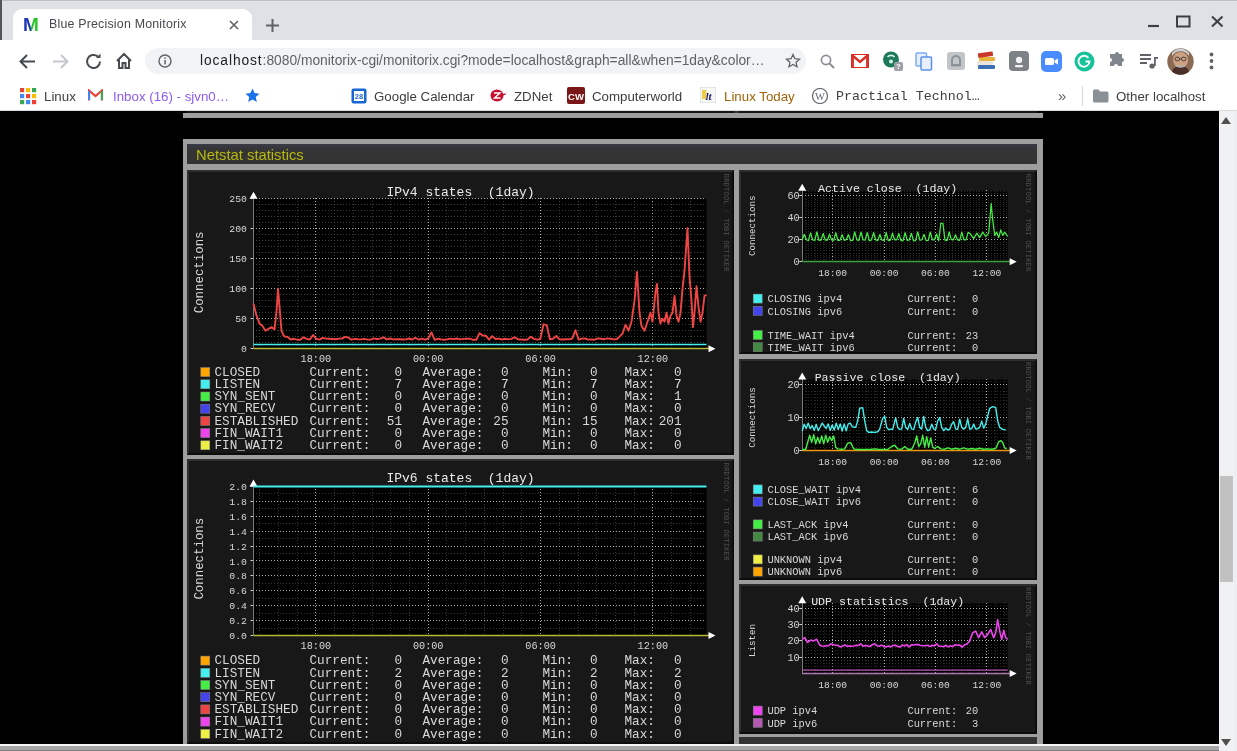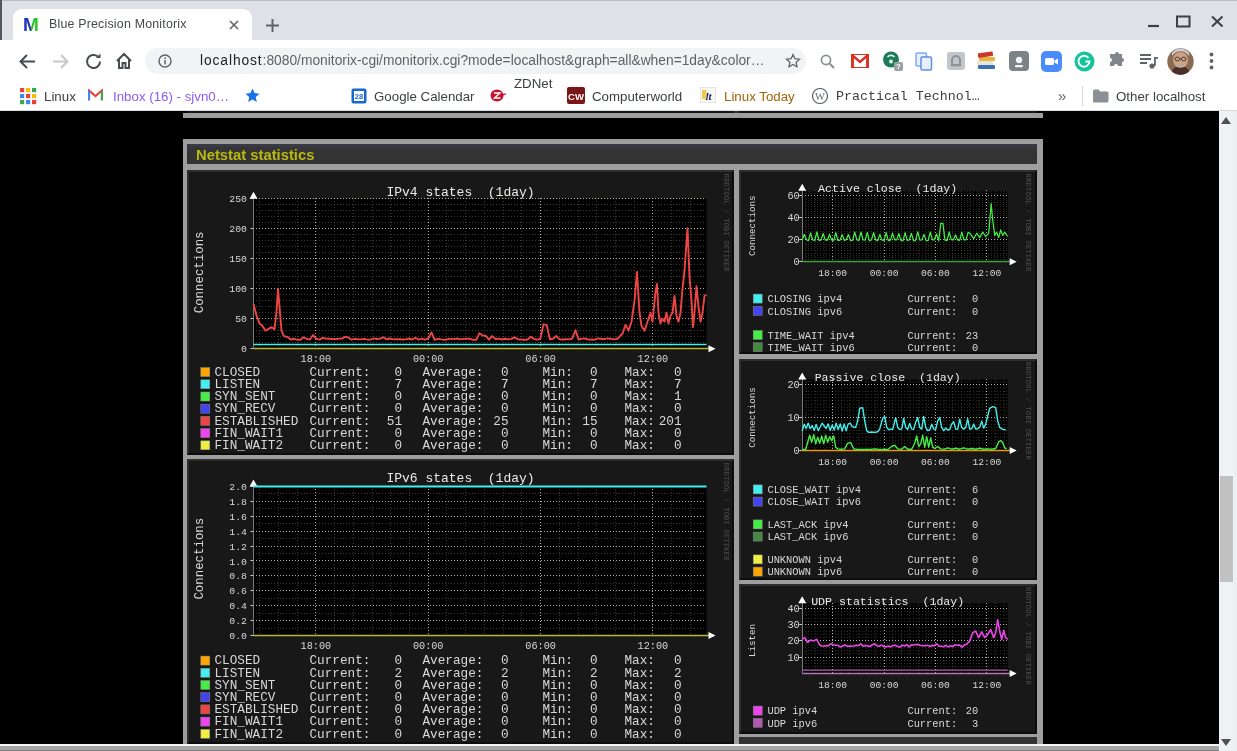--- a/index.html
+++ b/index.html
@@ -157,21 +157,21 @@
     <rect x="0.5" y="0.5" width="15" height="15" rx="2" fill="#1967d2"></rect>
     <rect x="3" y="3" width="10" height="10" fill="#ffffff"></rect>
     <text x="8" y="11" font-size="7.5" font-family="Liberation Sans,sans-serif" fill="#1967d2" text-anchor="middle" font-weight="bold">28</text>
   </svg>
 <div class="abs" style="left:374px;top:89px;width:105px;height:16px;font-size:13.3px;font-family:'Liberation Sans',sans-serif;color:#3c4043;white-space:nowrap">Google Calendar</div>
 <svg class="abs" style="left:490px;top:88px" width="17" height="15" viewBox="0 0 17 15">
     <ellipse cx="7" cy="7.5" rx="6.5" ry="6" fill="#c41230"></ellipse>
     <path d="M4 5 H10 L4.5 10 H10.5" stroke="#ffffff" stroke-width="1.4" fill="none"></path>
     <path d="M12 6 q4 -1 4.5 0 q-1.5 1.2 -4.5 1.4 Z" fill="#c41230"></path>
   </svg>
-<div class="abs" style="left:514px;top:76px;width:42px;height:16px;font-size:13.3px;font-family:'Liberation Sans',sans-serif;color:#3c4043;white-space:nowrap">ZDNet</div>
+<div class="abs" style="left:514px;top:89px;width:42px;height:16px;font-size:13.3px;font-family:'Liberation Sans',sans-serif;color:#3c4043;white-space:nowrap">ZDNet</div>
 <svg class="abs" style="left:567px;top:87px" width="18" height="17" viewBox="0 0 18 17">
     <rect width="18" height="17" rx="2" fill="#7a1518"></rect>
     <text x="9" y="12.5" font-size="9.5" font-family="Liberation Sans,sans-serif" fill="#ffffff" text-anchor="middle" font-weight="bold">CW</text>
   </svg>
 <div class="abs" style="left:592px;top:89px;width:95px;height:16px;font-size:13.3px;font-family:'Liberation Sans',sans-serif;color:#3c4043;white-space:nowrap">Computerworld</div>
 <svg class="abs" style="left:700px;top:87px" width="16" height="16" viewBox="0 0 16 16">
     <rect width="16" height="16" rx="2" fill="#f7f7f4" stroke="#cccccc" stroke-width="0.8"></rect>
     <text x="8.5" y="12.5" font-size="11" font-family="Liberation Serif,serif" font-style="italic" font-weight="bold" fill="#16167a" text-anchor="middle">lt</text>
     <rect x="2" y="3" width="4.5" height="9" fill="#e8c52c" opacity="0.85"></rect>
   </svg>
@@ -186,21 +186,21 @@
 <svg class="abs" style="left:1092px;top:89px" width="17" height="14" viewBox="0 0 17 14">
     <path d="M1 2 a1.5 1.5 0 0 1 1.5 -1.5 H6.5 L8 2.5 H15 a1.5 1.5 0 0 1 1.5 1.5 V12 a1.5 1.5 0 0 1 -1.5 1.5 H2.5 A1.5 1.5 0 0 1 1 12 Z" fill="#8a9096"></path>
   </svg>
 <div class="abs" style="left:1116px;top:89px;width:105px;height:16px;font-size:13.3px;font-family:'Liberation Sans',sans-serif;color:#3c4043;white-space:nowrap">Other localhost</div>
 <div class="abs" style="left:0px;top:110.5px;width:1218.5px;height:640.5px;background:#000000"></div>
 <div class="abs" style="left:186.5px;top:110.5px;width:850.5px;height:3px;background:#161616"></div>
 <div class="abs" style="left:733.9px;top:110.5px;width:5.4px;height:3px;background:#33332f"></div>
 <div class="abs" style="left:183px;top:113.4px;width:860px;height:5px;background:#9e9e9e"></div>
 <div class="abs" style="left:183px;top:138.9px;width:860px;height:605.1px;background:#9e9e9e"></div>
 <div class="abs" style="left:186.5px;top:144.2px;width:850.5px;height:20px;background:linear-gradient(180deg,#3c3c4a 0,#36363c 3px,#343434 7px,#333333 100%)"></div>
-<div class="abs" style="left:196px;top:146.5px;width:400px;height:17px;font-weight:bold;font-size:14.8px;color:#b9b90e;font-family:'Liberation Sans',sans-serif">Netstat statistics</div>
+<div class="abs" style="left:196px;top:146.5px;width:400px;height:17px;font-weight:normal;font-size:14.8px;color:#b9b90e;font-family:'Liberation Sans',sans-serif">Netstat statistics</div>
 <div class="abs" style="left:739.3px;top:733.5px;width:297.5px;height:3px;background:#9e9e9e"></div>
 <div class="abs" style="left:739.3px;top:736.5px;width:297.5px;height:7.5px;background:#333333"></div>
 <div style="position:absolute;left:186.5px;top:170.3px;width:547.5px;height:284.5px;background:#181818;border-top:2px solid #2e2e2e;border-left:2px solid #2e2e2e;border-right:2px solid #0c0c0c;border-bottom:2px solid #0c0c0c;box-sizing:border-box;">
     <svg width="543.5" height="280.5" style="display:block">
       <rect x="64.5" y="26.7" width="453.0" height="150.0" fill="#000000"></rect>
 <line x1="70.5" y1="26.0" x2="70.5" y2="176.0" stroke="#5d6148" stroke-width="1" stroke-dasharray="1,2" stroke-opacity="0.62"></line>
 <line x1="89.5" y1="26.0" x2="89.5" y2="176.0" stroke="#5d6148" stroke-width="1" stroke-dasharray="1,2" stroke-opacity="0.62"></line>
 <line x1="108.5" y1="26.0" x2="108.5" y2="176.0" stroke="#5d6148" stroke-width="1" stroke-dasharray="1,2" stroke-opacity="0.62"></line>
 <line x1="126.5" y1="26.0" x2="126.5" y2="176.0" stroke="#c0c6ba" stroke-width="1" stroke-dasharray="1,2" stroke-opacity="0.90"></line>
 <line x1="145.5" y1="26.0" x2="145.5" y2="176.0" stroke="#5d6148" stroke-width="1" stroke-dasharray="1,2" stroke-opacity="0.62"></line>

